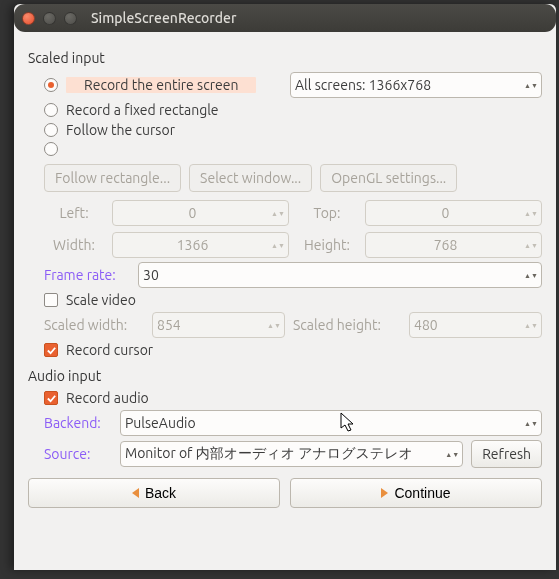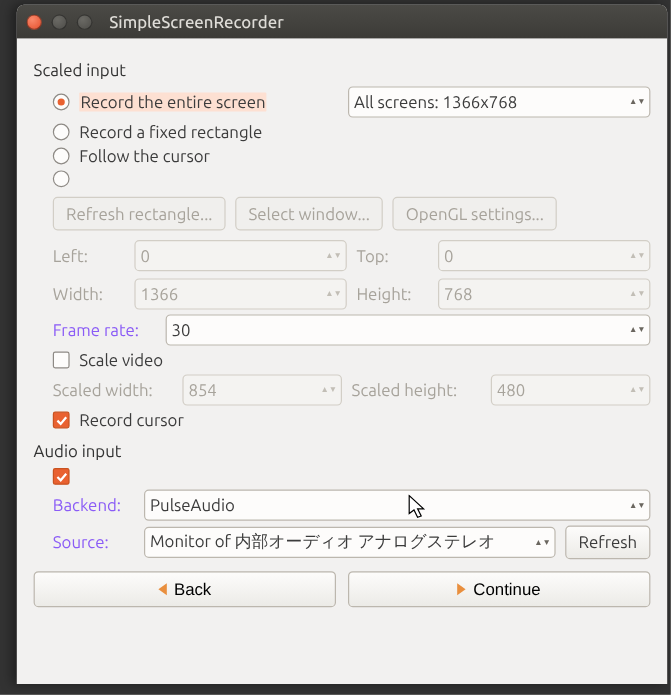--- a/index.html
+++ b/index.html
@@ -24,20 +24,21 @@
     box-shadow: -4px 0 10px rgba(0,0,0,0.4);
     overflow: hidden;
   }
   .titlebar {
     height: 28px;
     background: linear-gradient(#4b4a46, #3c3b37);
     display: flex;
     align-items: center;
     padding: 0 8px;
     gap: 8px;
+    border-radius: 11px;
   }
   .win-btn {
     width: 13px; height: 13px;
     border-radius: 50%;
     border: 1px solid rgba(0,0,0,0.4);
     display: inline-block;
   }
   .win-close { background: radial-gradient(circle at 35% 30%, #fa8a6c, #e54f2d); }
   .win-minmax { background: radial-gradient(circle at 35% 30%, #6b6a65, #4e4d49); }
   .title-text { color: #dedcd7; font-weight: 500; margin-left: 6px; font-size: 14px;}
@@ -49,21 +50,21 @@
     width: 14px; height: 14px; border-radius: 50%;
     border: 1px solid #8e8a85; background: #fdfcfb;
     display: inline-flex; align-items: center; justify-content: center;
     flex-shrink: 0;
   }
   .radio.selected::after {
     content: ""; width: 6px; height: 6px; border-radius: 50%;
     background: #e96130;
   }
   .radio-label { cursor: default; }
-  .radio-label.sel-highlight { background: #fde0d2; padding: 0 1px; border-radius: 1px;}
+  .radio-label.sel-highlight { background: #fde0d2; padding: 0 18px; border-radius: 1px;}
   .checkbox {
     width: 14px; height: 14px; border-radius: 2px;
     border: 1px solid #8e8a85; background: #fdfcfb;
     display: inline-flex; align-items: center; justify-content: center;
     flex-shrink: 0;
   }
   .checkbox.checked {
     background: #e96130;
     border-color: #c9521f;
   }
@@ -97,20 +98,21 @@
   }
   .disabled .updown { color:#c2beb6; }
   label.field { color: #8b5cf6; }
   label.field.disabled { color: #a7a39b; }
   .grid2 {
     display: grid;
     grid-template-columns: 60px 1fr 60px 1fr;
     gap: 6px 8px;
     align-items: center;
     margin: 4px 0;
+    text-align: center;
   }
   .grid2b {
     display: grid;
     grid-template-columns: 100px 1fr 108px 1fr;
     gap: 6px 8px;
     align-items: center;
     margin: 4px 0;
   }
   .footer {
     display: flex; gap: 10px; margin-top: 10px; border-radius: 13px;
@@ -168,21 +170,21 @@
       </div>
       <div class="row">
         <span class="radio"></span>
         <span class="radio-label">Follow the cursor</span>
       </div>
       <div class="row">
         <span class="radio"></span>
       </div>
 
       <div class="btn-row">
-        <button class="flat" disabled="">Refresh rectangle...</button>
+        <button class="flat" disabled="">Follow rectangle...</button>
         <button class="flat" disabled="">Select window...</button>
         <button class="flat" disabled="">OpenGL settings...</button>
       </div>
 
       <div class="grid2">
         <label class="field disabled">Left:</label>
         <div class="spin disabled">
           <span class="spin-text">0</span>
           <span class="updown">▲▼</span>
         </div>
@@ -241,20 +243,21 @@
 
     <div class="section-title" style="margin-top:10px">Audio input</div>
 
     <div class="indent">
       <div class="row">
         <span class="checkbox checked">
           <svg viewBox="0 0 12 12">
               <path d="M2 6 L5 9 L10 3" stroke="#fff" stroke-width="2" fill="none"></path>
             </svg>
         </span>
+        <span>Record audio</span>
       </div>
       <div class="row">
         <label class="field" style="width:68px">Backend:</label>
         <div class="combo" style="flex:1">
           <span class="combo-text">PulseAudio</span>
           <span class="updown">▲▼</span>
         </div>
       </div>
       <div class="row">
         <label class="field" style="width:68px">Source:</label>

